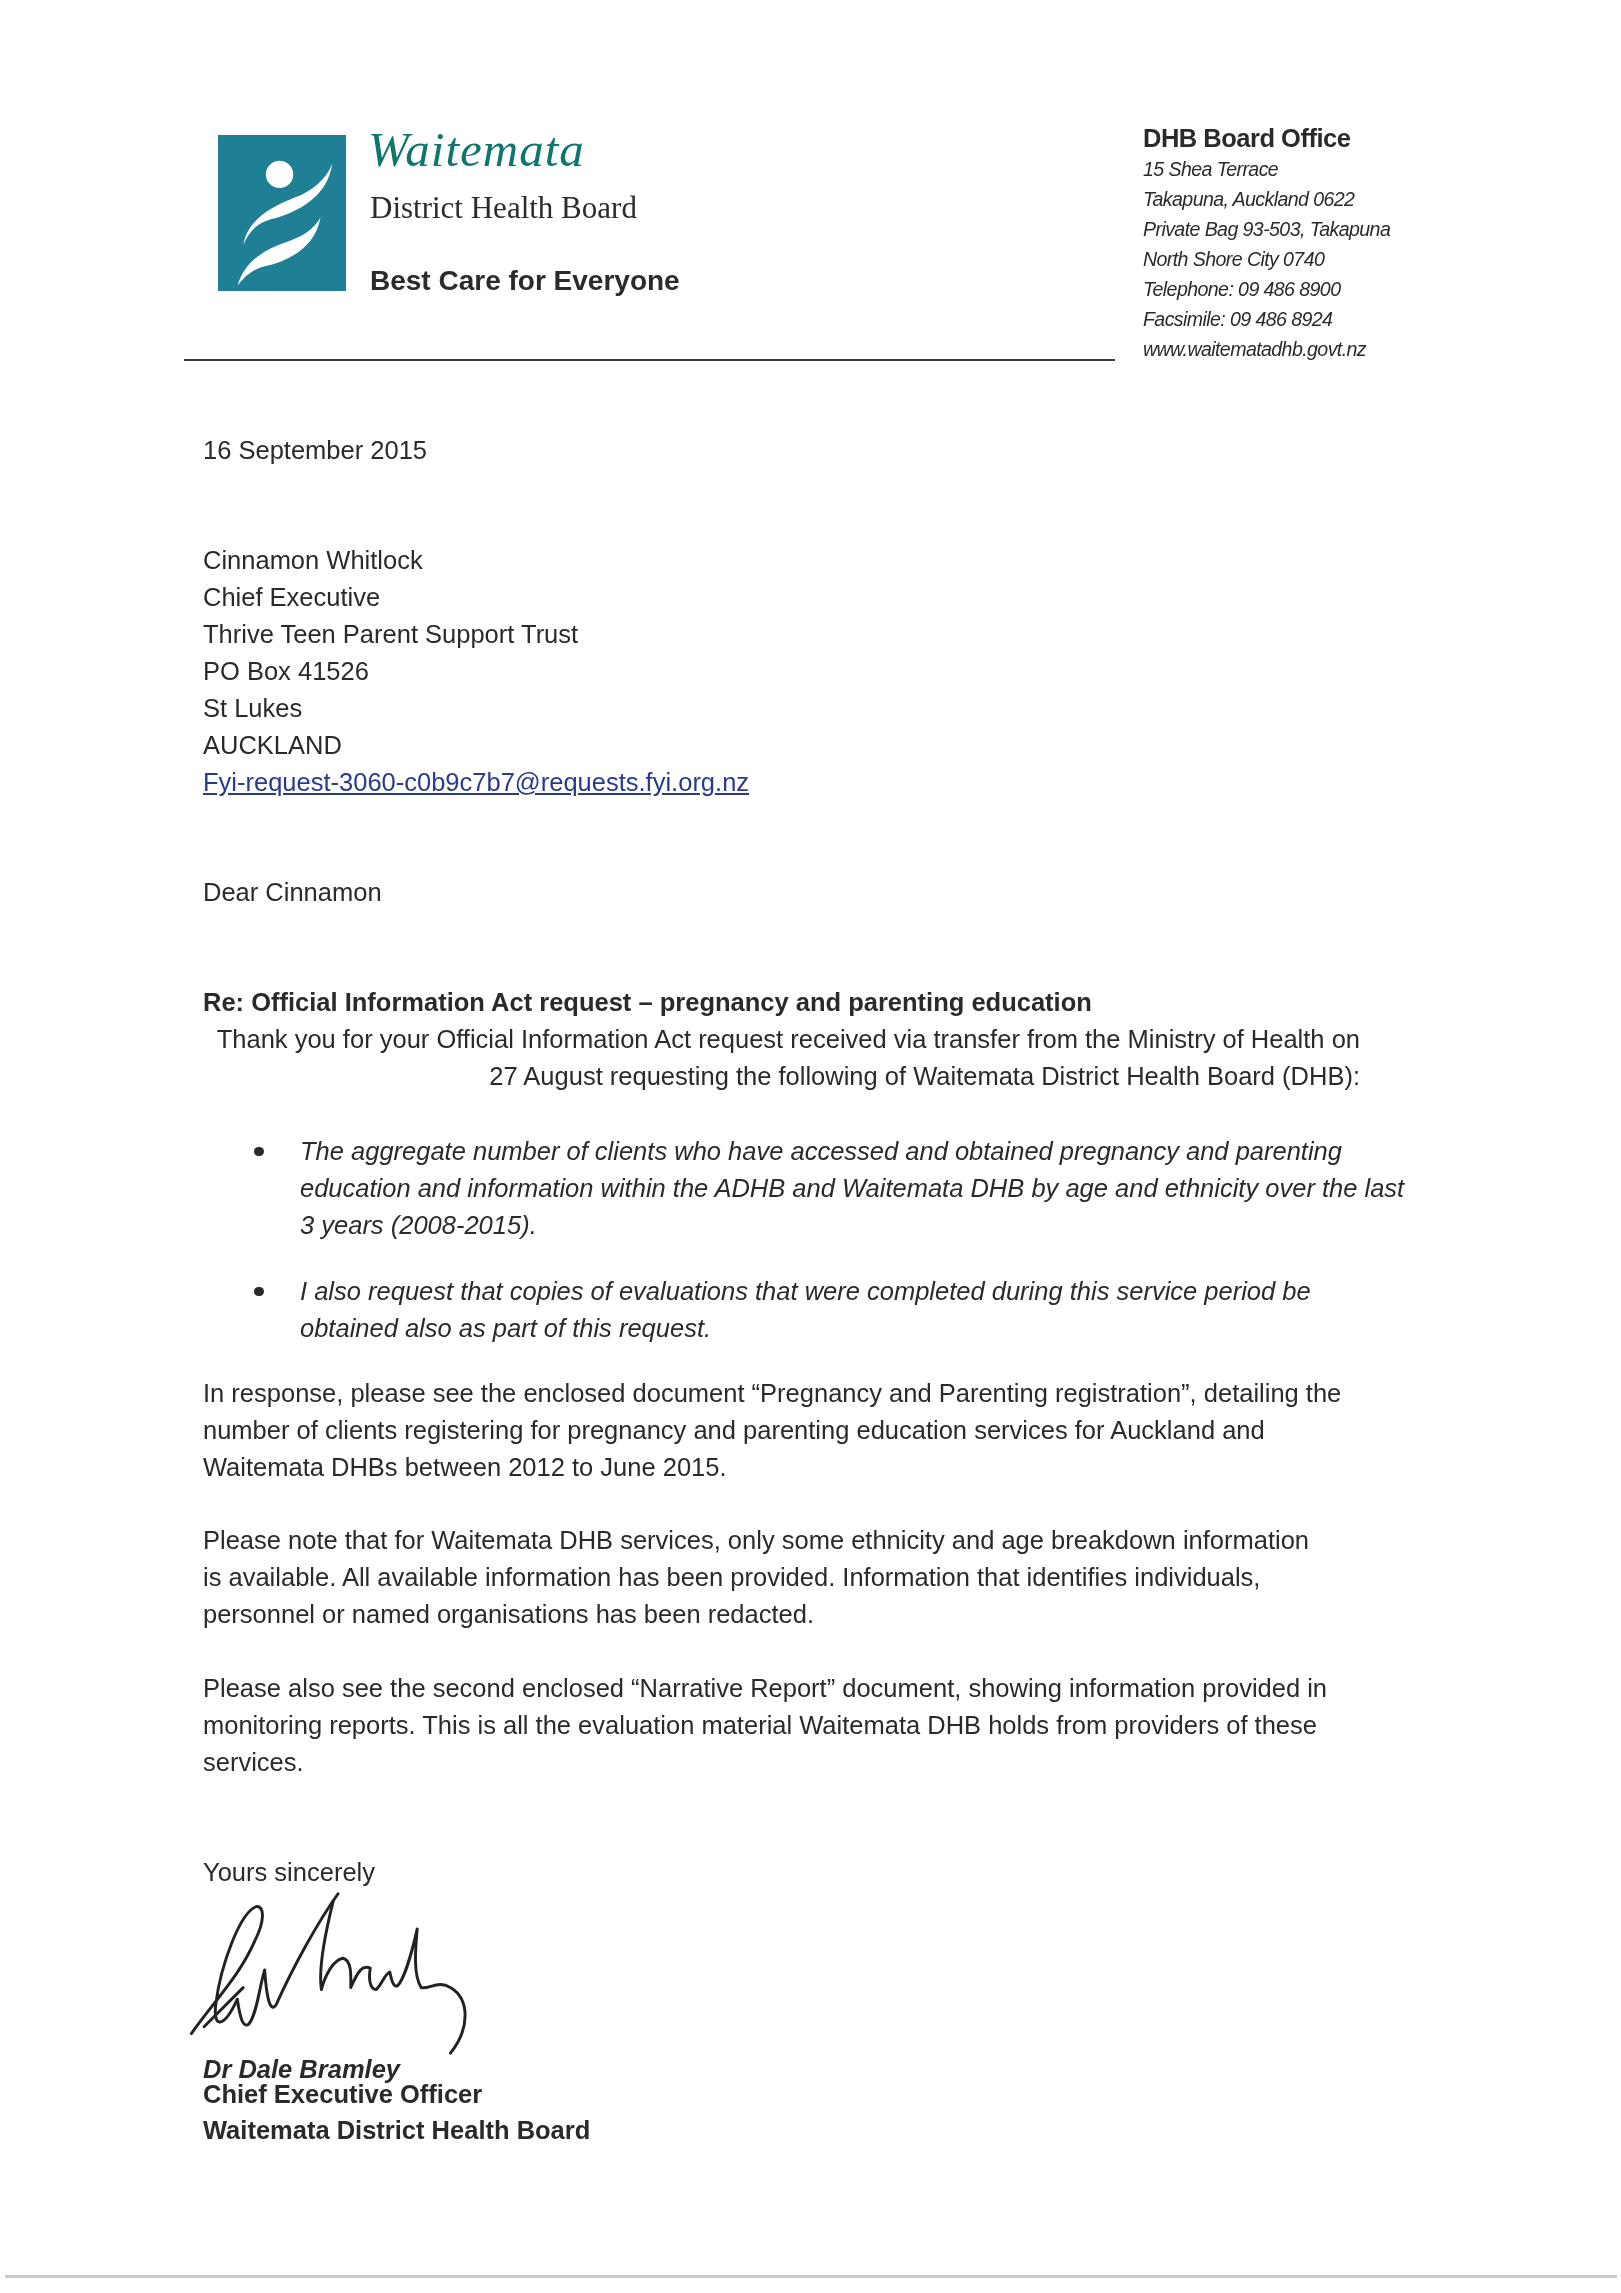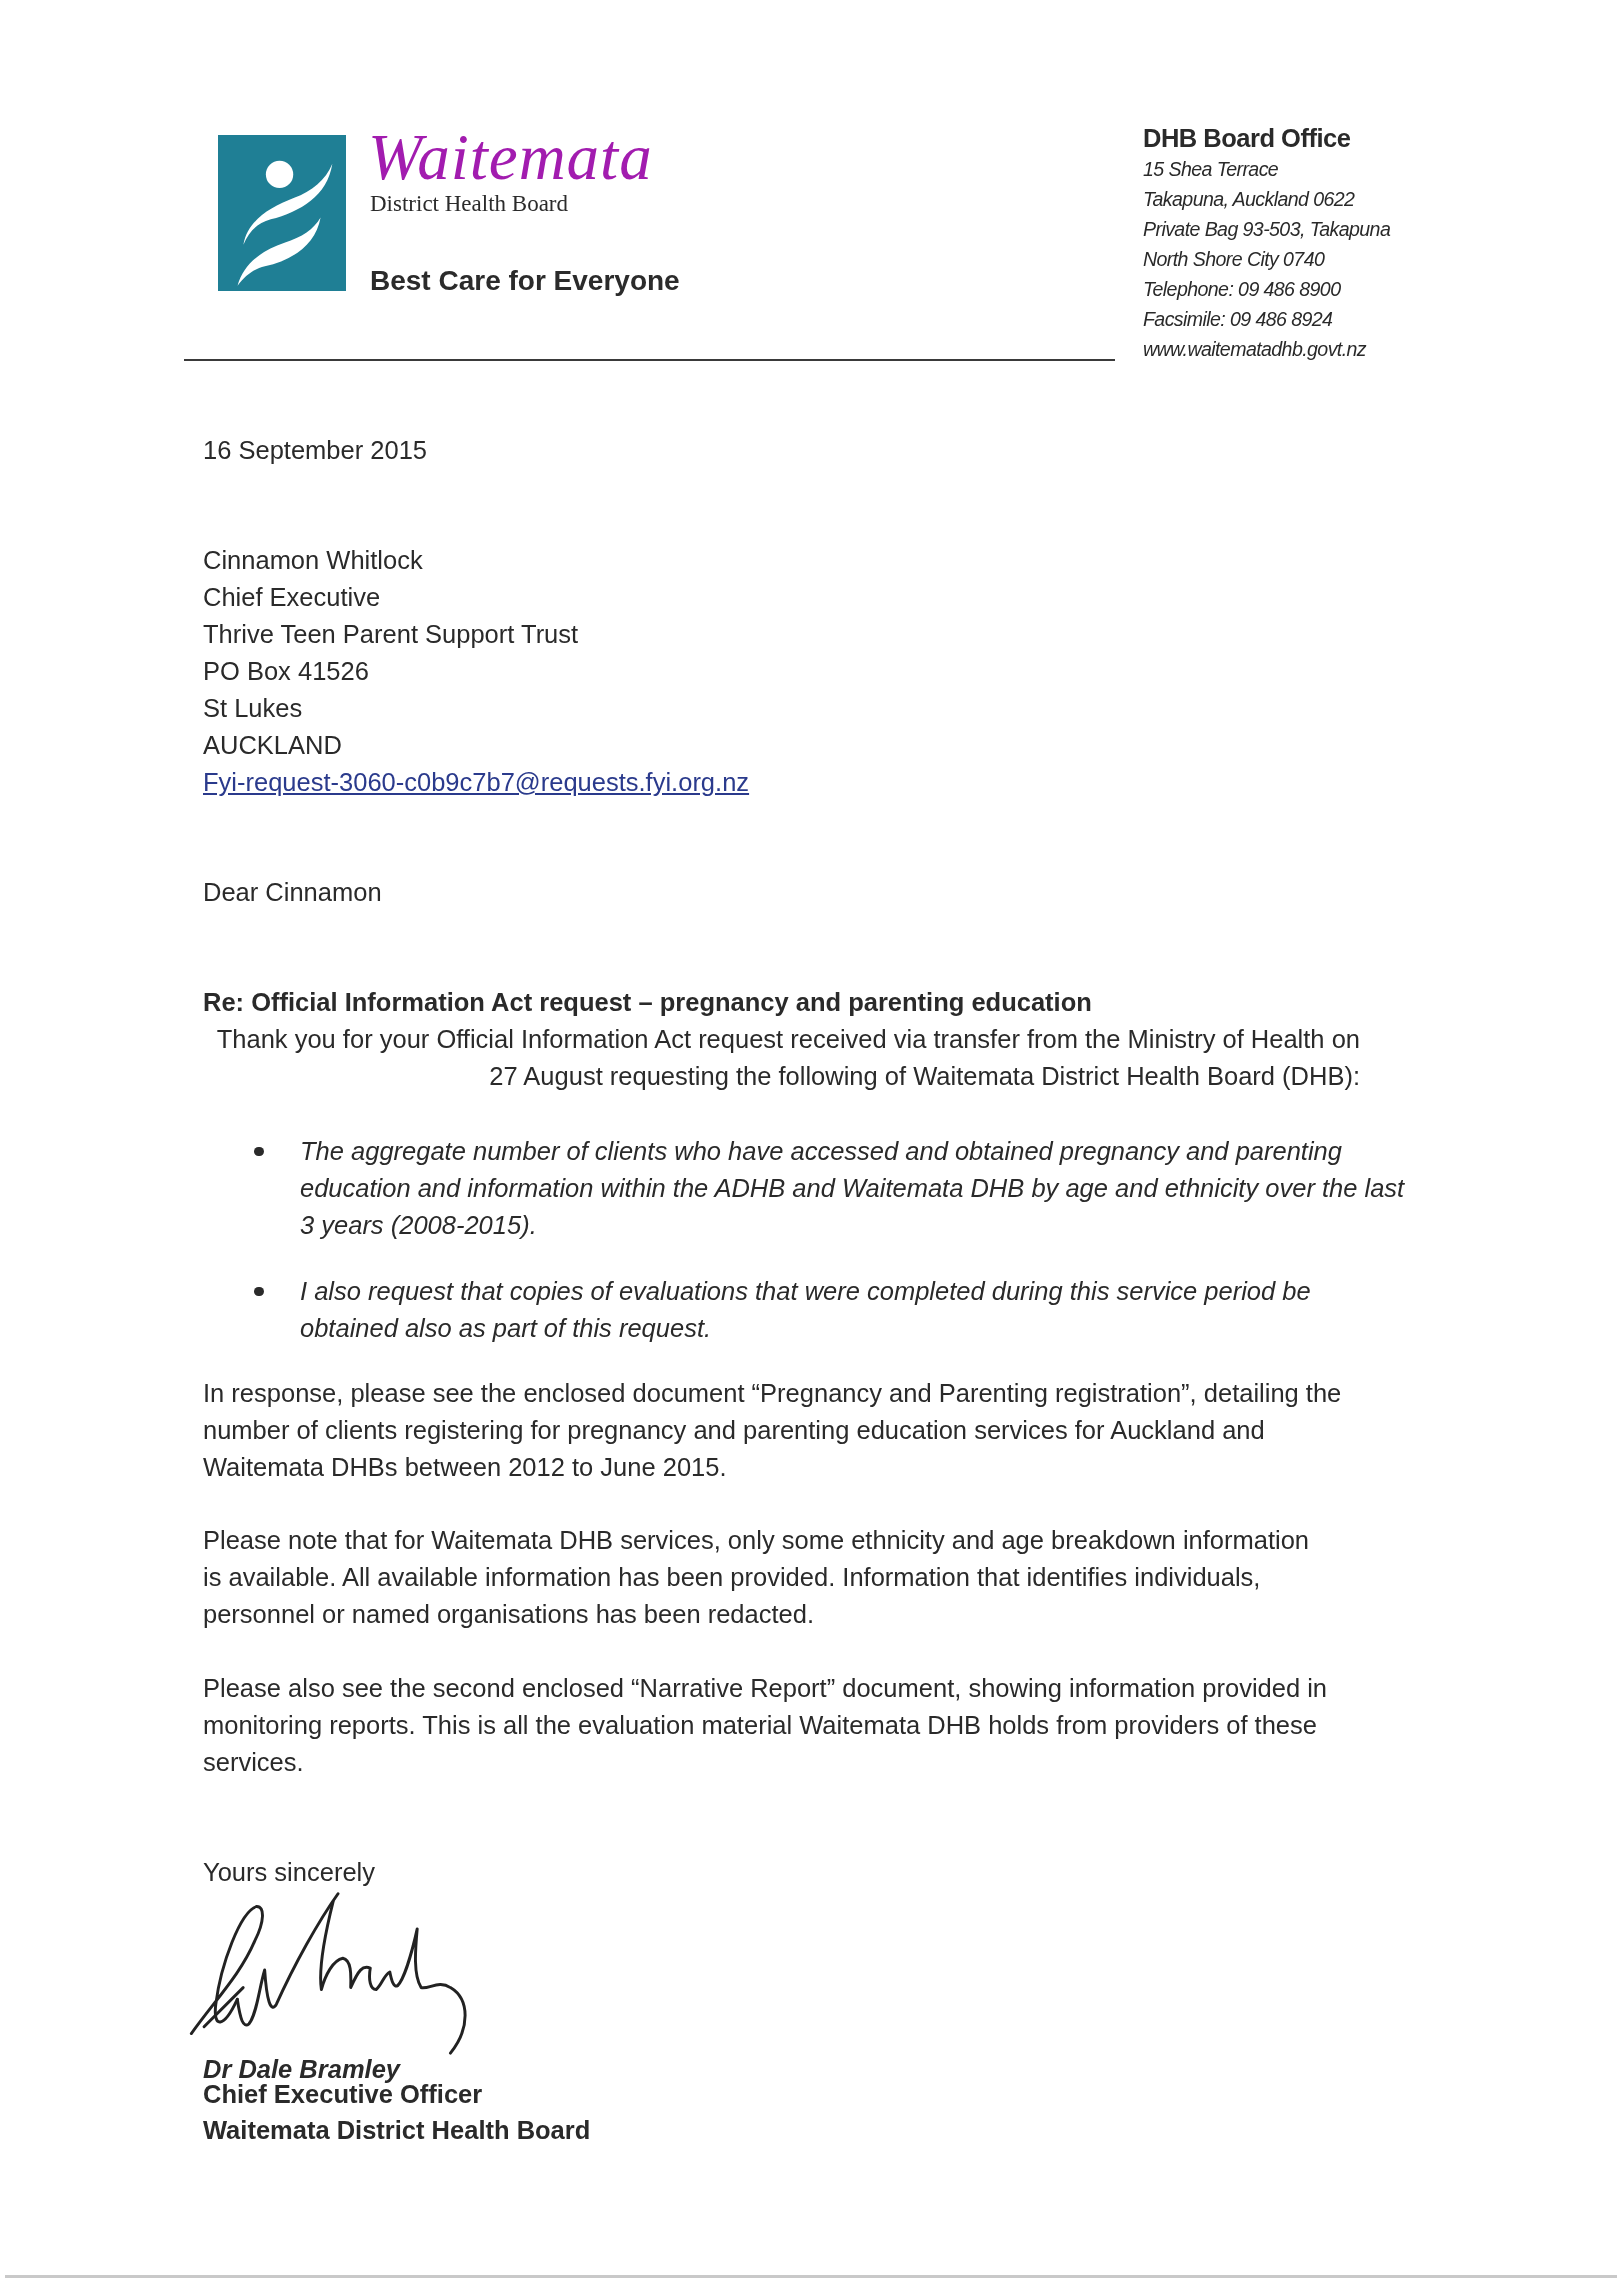--- a/index.html
+++ b/index.html
@@ -3,23 +3,23 @@
 <meta charset="utf-8">
 <style>
   html, body { margin: 0; padding: 0; background: #ffffff; }
   body { width: 1621px; height: 2294px; position: relative; overflow: hidden;
          font-family: "Liberation Sans", "DejaVu Sans", sans-serif; color: #2a2a2a; }
   .abs { position: absolute; }
 
   
   #logo-mark { left: 218px; top: 135px; width: 128px; height: 156px; background: #1f7f95; }
   #logo-title { left: 368px; top: 125px; font-family: "Liberation Serif", "DejaVu Serif", serif;
-                font-style: italic; font-size: 65px; color: #a21caf; letter-spacing: 1px; line-height: 1; }
+                font-style: italic; font-size: 49px; color: #0f766e; letter-spacing: 1px; line-height: 1; }
   #logo-subtitle { left: 370px; top: 192px; font-family: "Liberation Serif", "DejaVu Serif", serif;
-                   font-size: 23px; color: #2b2b2b; line-height: 1; }
+                   font-size: 31px; color: #2b2b2b; line-height: 1; }
   #logo-tagline { left: 370px; top: 267px; font-family: "Liberation Sans", sans-serif; font-weight: bold;
                   font-size: 28px; color: #2b2b2b; line-height: 1; }
 
   #office-block { left: 1143px; top: 123px; width: 323px; color: #2a2a2a; }
   #office-title { font-weight: bold; font-size: 25.5px; line-height: 31px; letter-spacing: -0.5px; }
   .office-line { font-style: italic; font-size: 19.6px; line-height: 30px; letter-spacing: -0.6px; }
 
   #header-rule { left: 184px; top: 359px; width: 931px; height: 2px; background: #3a3a3a; }
   .p { position: absolute; left: 203px; width: 1225px; font-size: 25.5px; line-height: 37px; color: #2a2a2a; }
   #date { top: 432px; }

